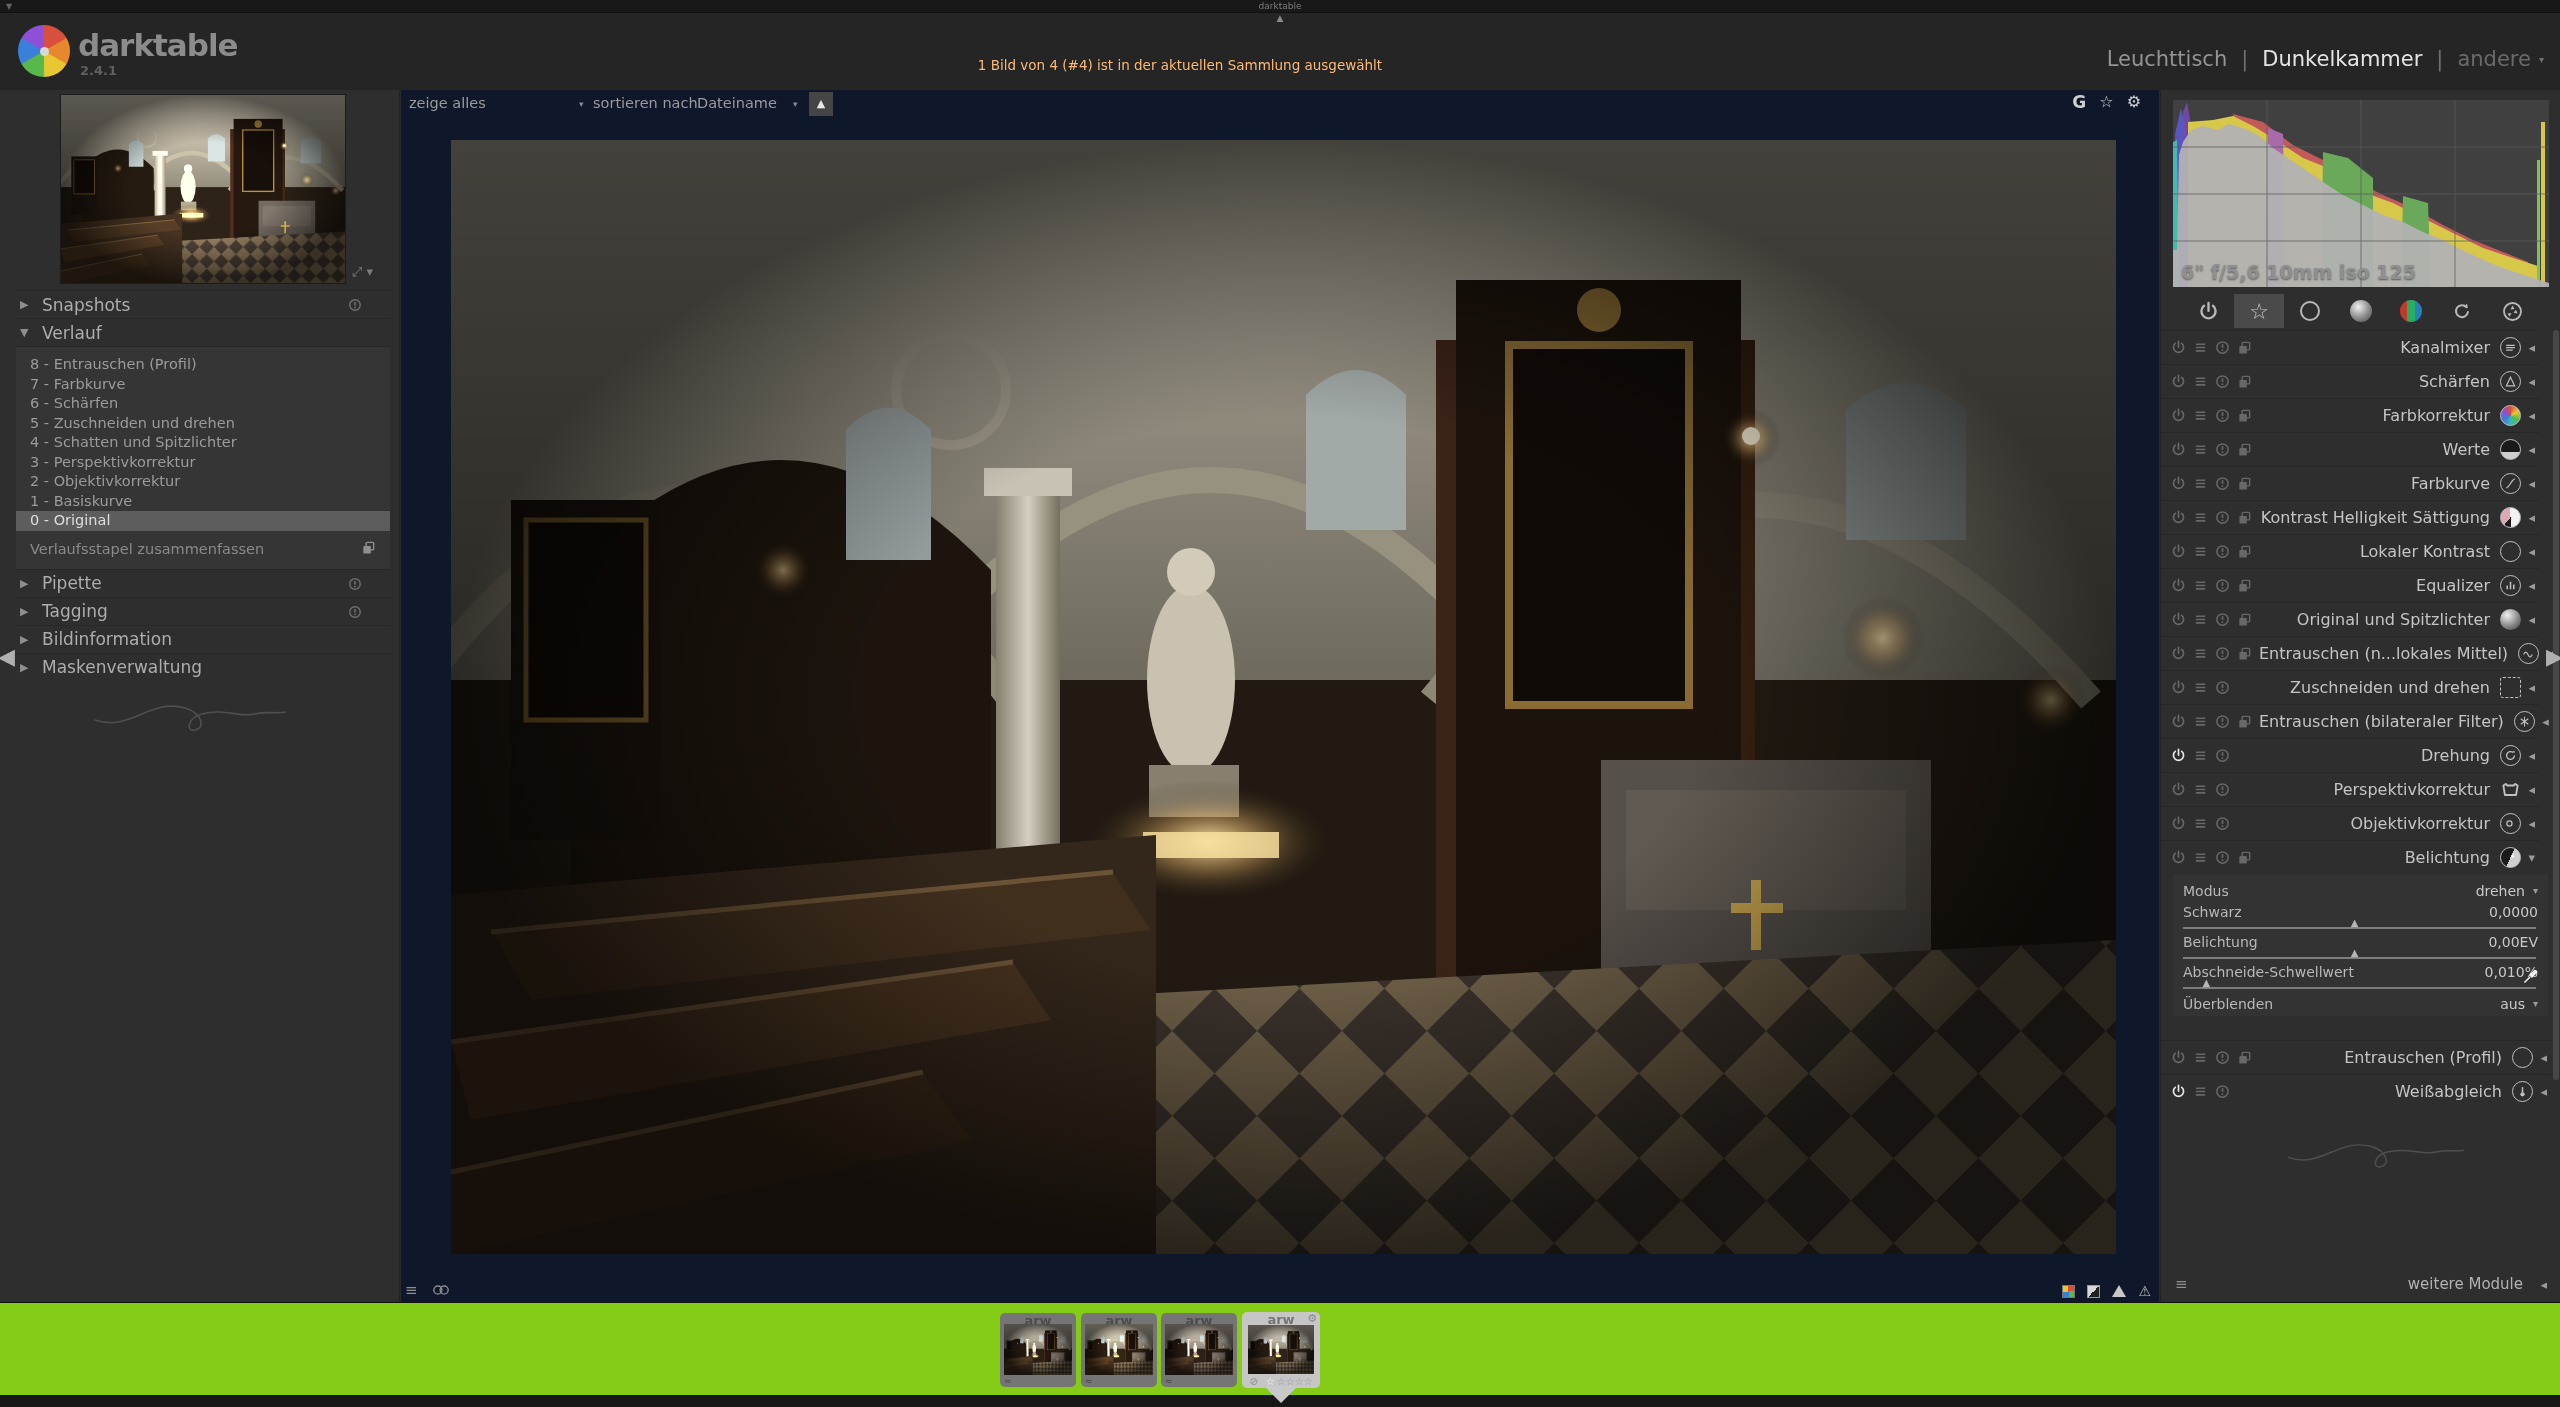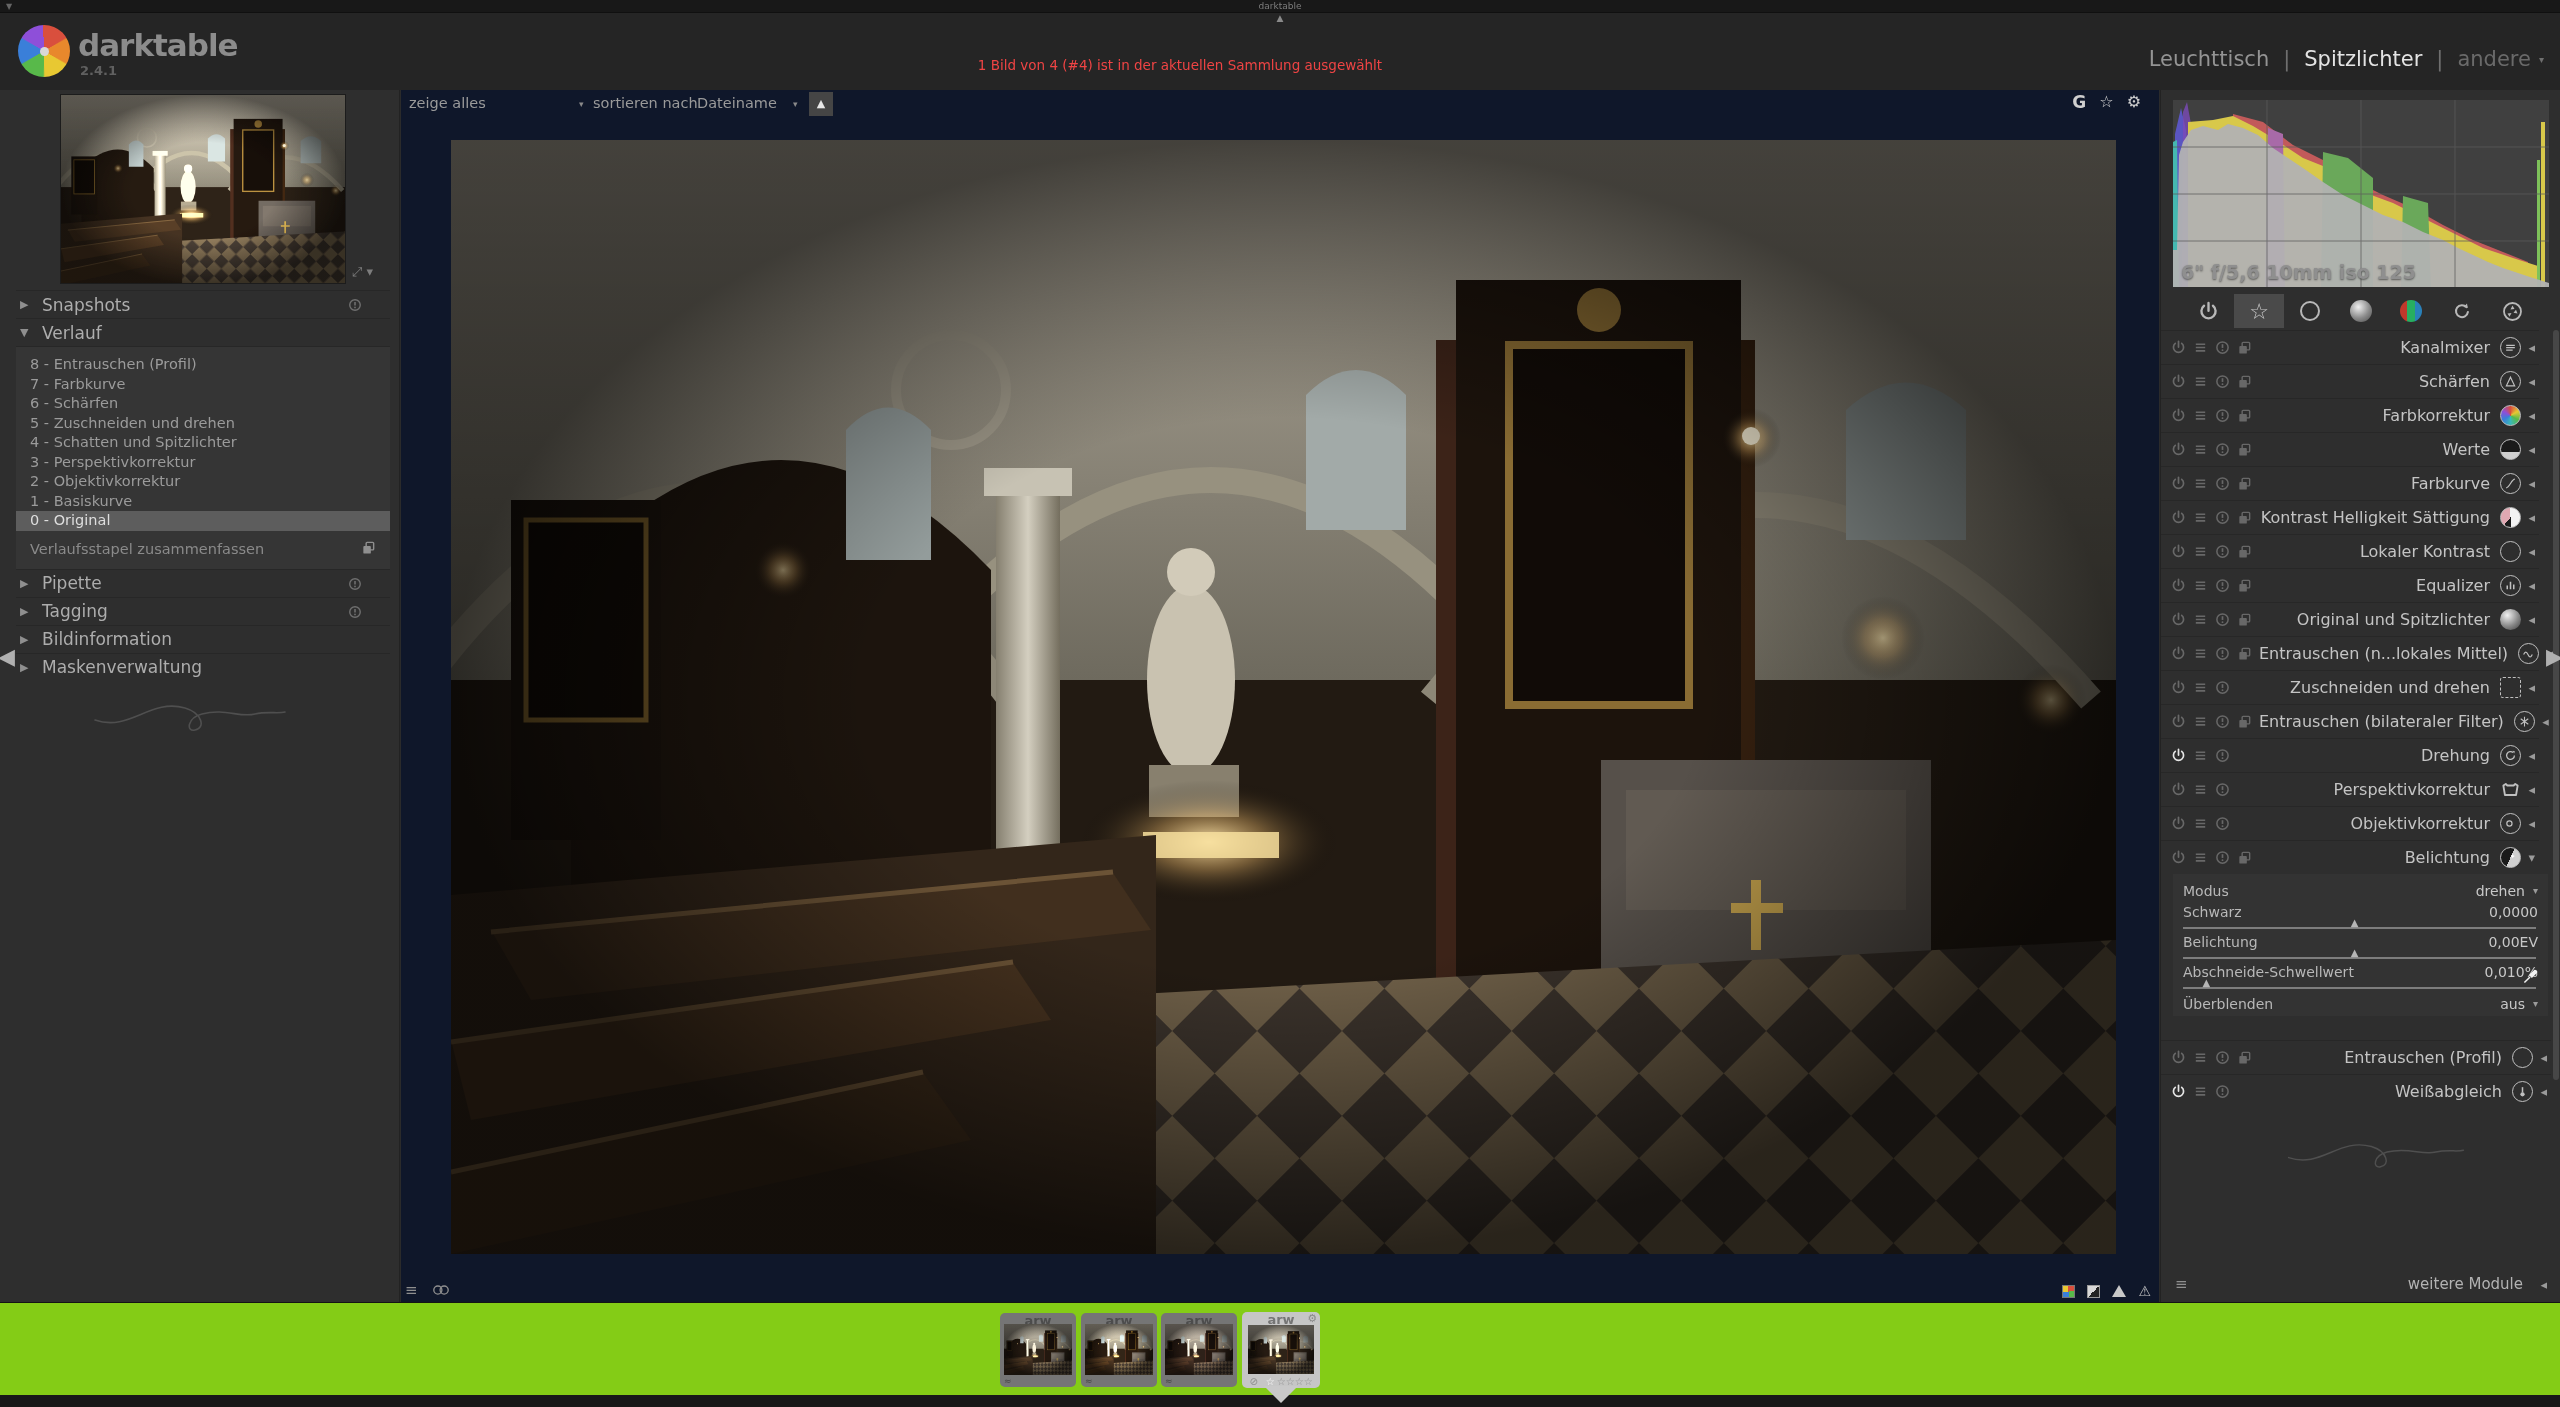--- a/index.html
+++ b/index.html
@@ -15,21 +15,21 @@
   .top-handle{position:absolute;left:50%;transform:translateX(-50%);top:13px;font-size:9px;color:#8a8a8a;line-height:10px;z-index:5}
   .bottombar{position:absolute;left:0;right:0;bottom:0;height:12px;background:#181818}
 
   
   .header{position:absolute;top:13px;left:0;right:0;height:77px;background:#252525}
   .logo{position:absolute;left:18px;top:12px;width:52px;height:52px;border-radius:50%;
     background:conic-gradient(#d94f3d 0 58deg,#e8882c 62deg 118deg,#e8c832 122deg 178deg,#58b94a 182deg 238deg,#3a7fd9 242deg 298deg,#8e4fd9 302deg 358deg,#d94f3d 358deg);}
   .logo::after{content:"";position:absolute;left:50%;top:50%;width:9px;height:9px;margin:-4.5px;border-radius:50%;background:#d8d8d8}
   .wordmark{position:absolute;left:78px;top:14px;font-size:31px;font-weight:bold;color:#8c8c8c;letter-spacing:-1px}
   .version{position:absolute;left:80px;top:50px;font-size:13px;font-weight:bold;color:#606060}
-  .status{position:absolute;left:560px;width:1240px;top:44px;text-align:center;font-size:13.5px;color:#ef4444}
+  .status{position:absolute;left:560px;width:1240px;top:44px;text-align:center;font-size:13.5px;color:#fdba74}
   .views{position:absolute;right:16px;top:34px;font-size:21px;color:#6f6f6f;display:flex;gap:14px;align-items:center}
   .views .lt{color:#949494}
   .views .dr{color:#e4e4e4}
   .views .ot{color:#6a6a6a}
   .views .sep{color:#6f6f6f}
   .views .vcaret{font-size:10px;color:#6f6f6f;margin-left:-6px}
 
   
   .left-panel{position:absolute;top:90px;left:0;width:400px;bottom:102px;background:#2e2e2e;border-right:1px solid #222}
   .right-panel{position:absolute;top:90px;right:0;width:400px;bottom:102px;background:#2e2e2e;border-left:1px solid #222}
@@ -255,21 +255,21 @@
   <span class="top-handle g">▲</span>
 
   <div class="header">
     <div class="logo"></div>
     <div class="wordmark">darktable</div>
     <div class="version">2.4.1</div>
     <div class="status">1 Bild von 4 (#4) ist in der aktuellen Sammlung ausgewählt</div>
     <div class="views">
       <span class="lt">Leuchttisch</span>
       <span class="sep">|</span>
-      <span class="dr">Spitzlichter</span>
+      <span class="dr">Dunkelkammer</span>
       <span class="sep">|</span>
       <span class="ot">andere</span>
       <span class="vcaret g">▾</span>
     </div>
   </div>
 
   <div class="left-panel">
     <div class="navthumb">
       <svg preserveAspectRatio="none">
           <use href="#scene"></use>

